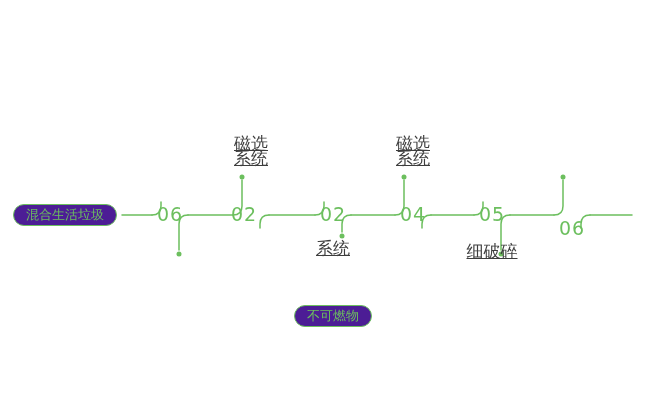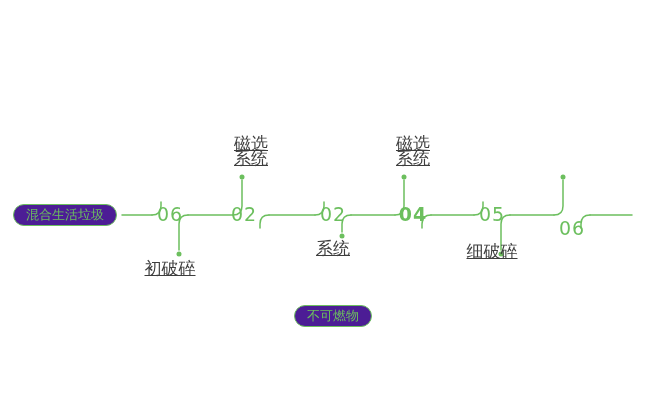--- a/index.html
+++ b/index.html
@@ -33,37 +33,34 @@
     <circle class="dot" cx="242" cy="177" r="2.5"></circle>
     <circle class="dot" cx="342" cy="236" r="2.5"></circle>
     <circle class="dot" cx="404" cy="177" r="2.5"></circle>
     <circle class="dot" cx="501" cy="254" r="2.5"></circle>
     <circle class="dot" cx="563" cy="177" r="2.5"></circle>
   </svg>
 
   <div class="pill" style="left:13px; top:204px;">混合生活垃圾</div>
 
   <div class="num" style="left:148px;">06</div>
-  <div class="label" style="left:128px; top:261px;">
-    <span>初破碎</span>
-  </div>
 
   <div class="num" style="left:222px;">02</div>
   <div class="label" style="left:209px; top:136px;">
     <span>磁选</span>
     <span>系统</span>
   </div>
 
   <div class="num" style="left:311px;">02</div>
   <div class="label" style="left:291px; top:241px;">
     <span>系统</span>
   </div>
   <div class="pill" style="left:333px; top:273px; transform:translateX(-50%);margin-top:32px;">不可燃物</div>
 
-  <div class="num" style="left:391px;font-weight:bold;">04</div>
+  <div class="num" style="left:391px;">04</div>
   <div class="label" style="left:371px; top:136px;">
     <span>磁选</span>
     <span>系统</span>
   </div>
 
   <div class="num" style="left:470px;text-align:center;">05</div>
   <div class="label" style="left:450px; top:244px;">
     <span>细破碎</span>
   </div>
 

